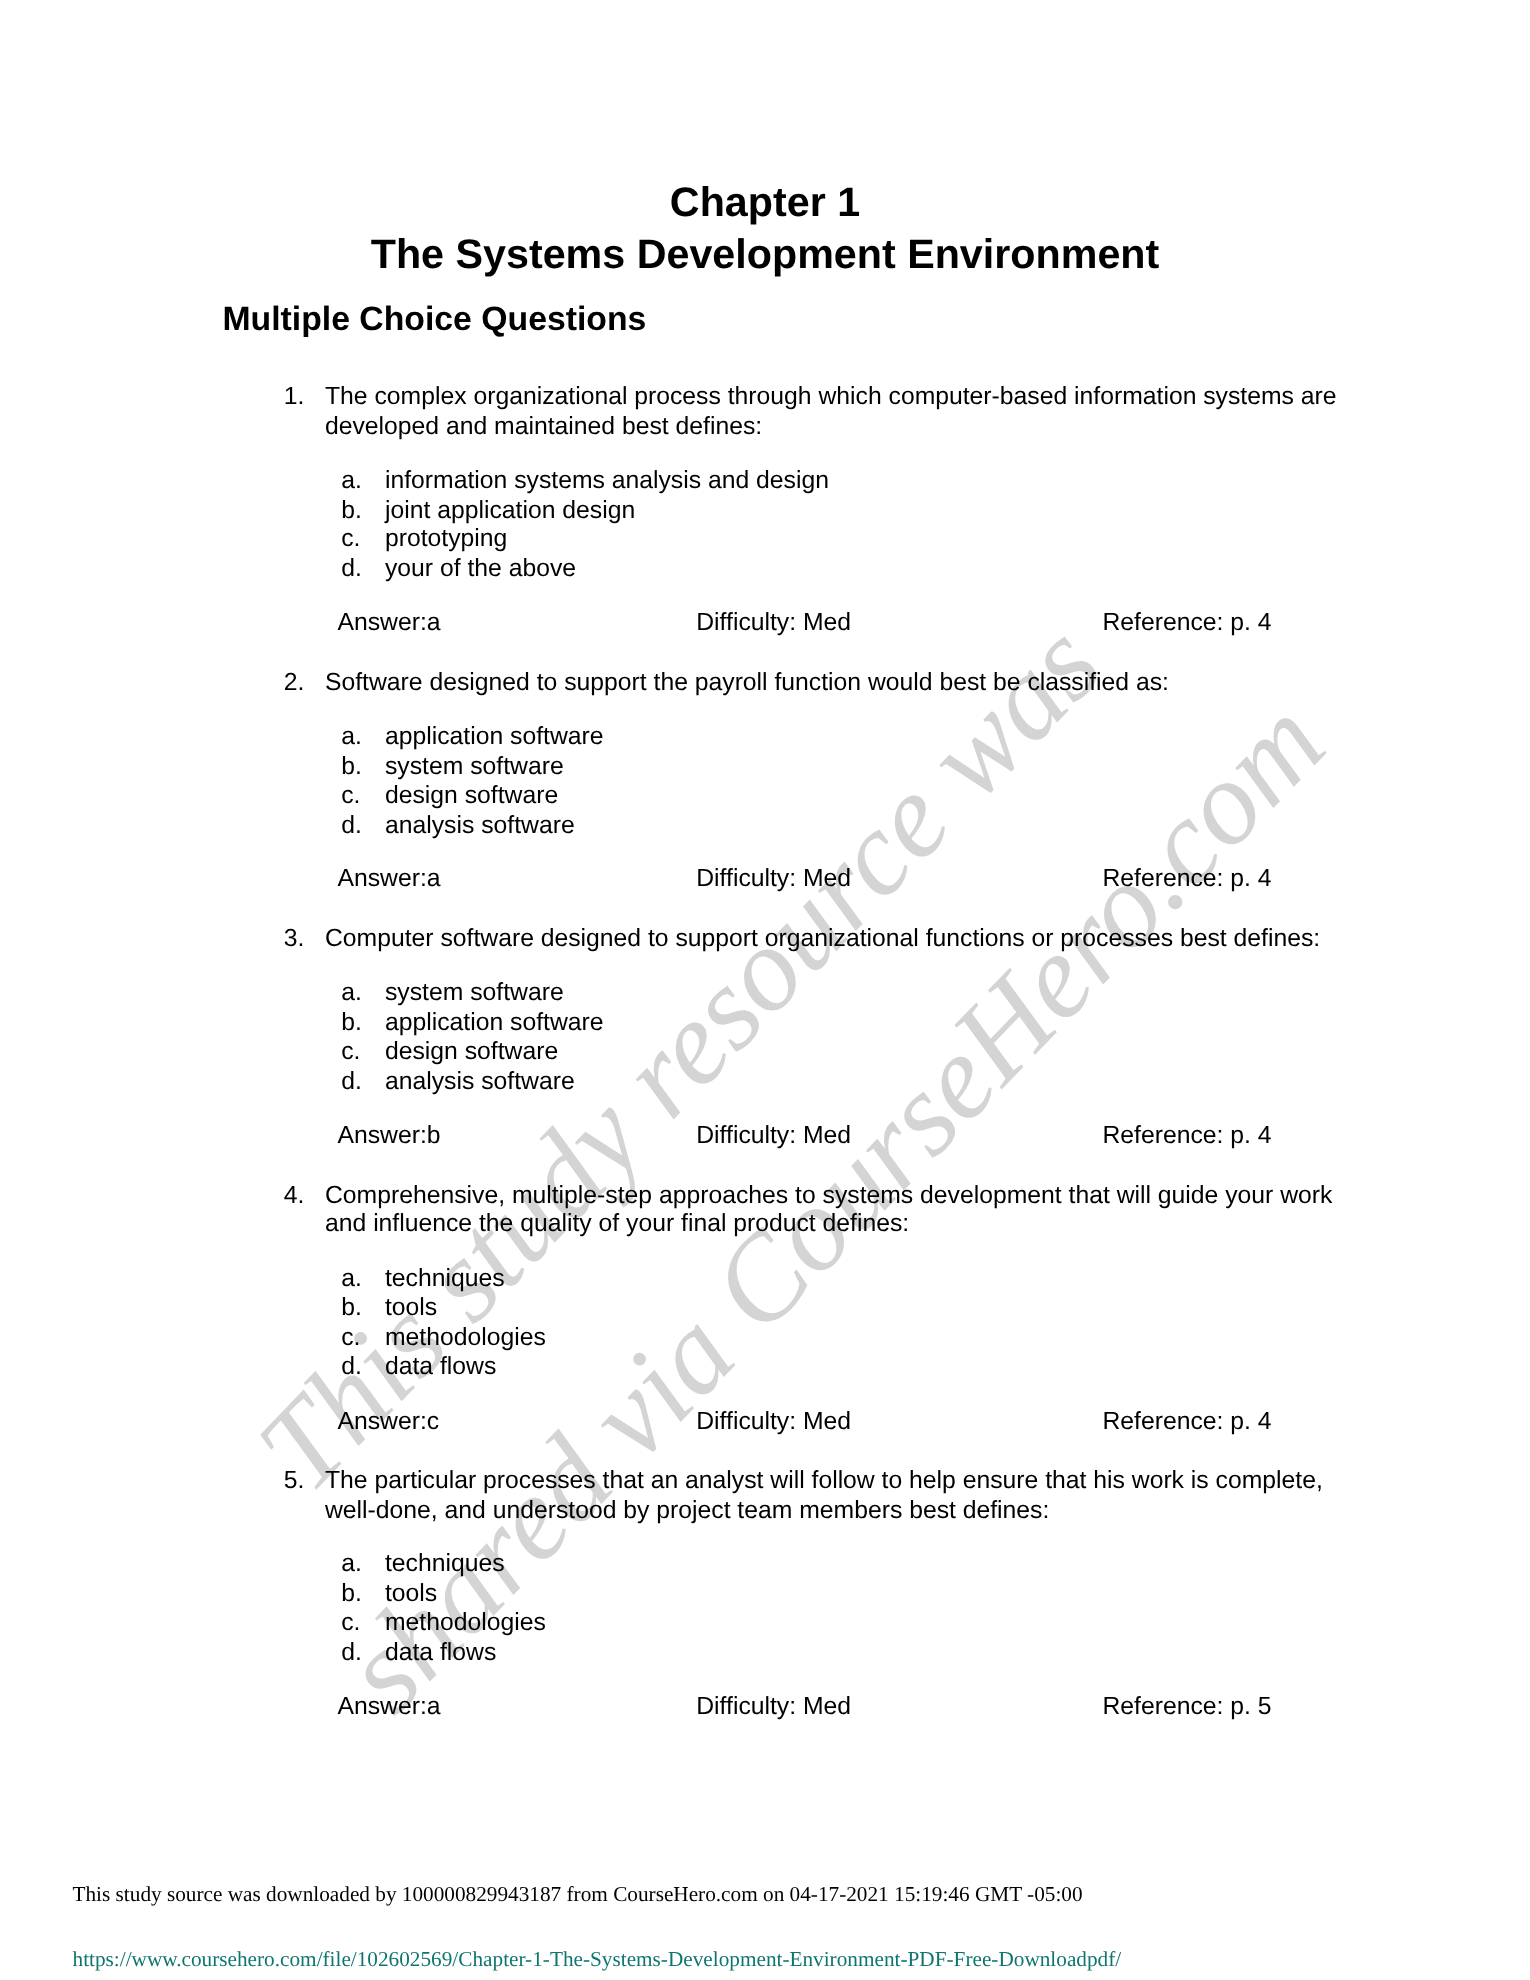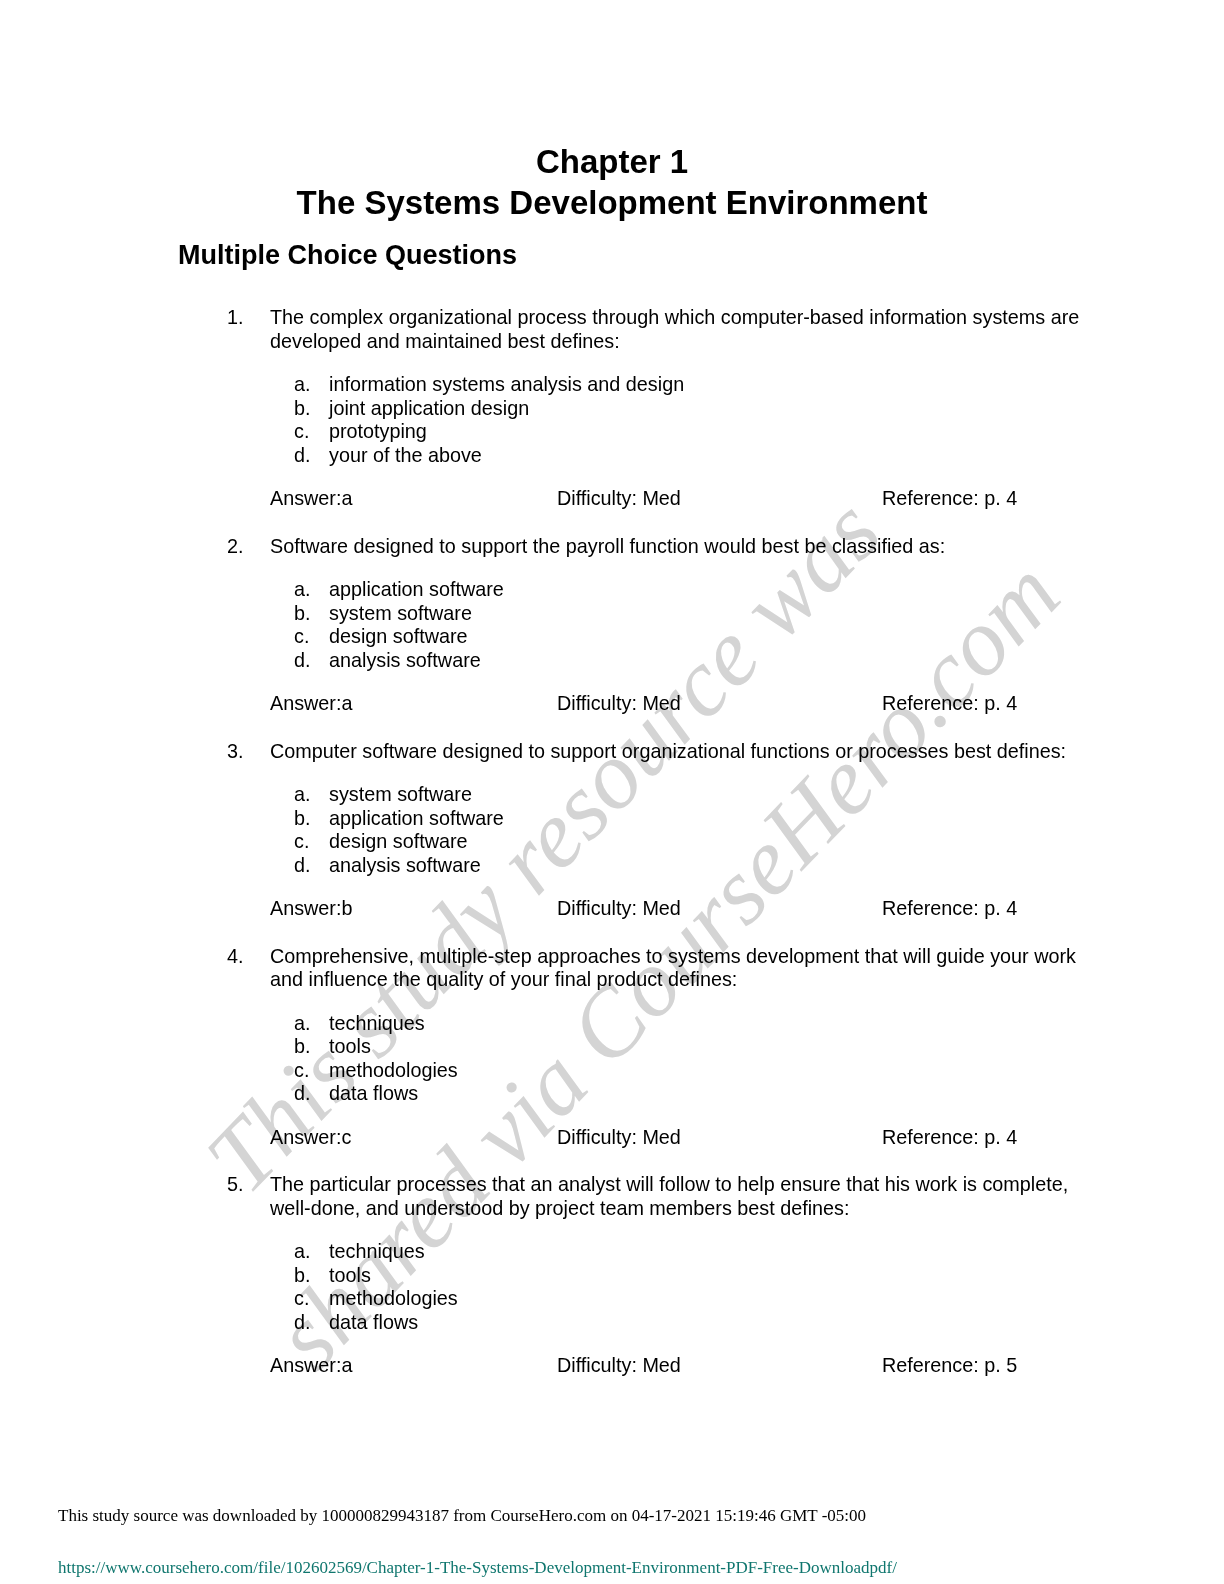--- a/index.html
+++ b/index.html
@@ -26,22 +26,22 @@
     position:absolute; top:240px; left:178px; margin:0;
     font-size:27px; font-weight:bold;
   }
 
   .questions {
     position:absolute; top:306px; left:227px; width:900px;
     font-size:19.8px; line-height:23.5px;
   }
   .q-row { position:relative; margin-bottom:20px; }
   .q-num { position:absolute; left:0; top:0; }
-  .q-text { margin-left:43px; width:845px; }
-  .options { margin-left:67px; margin-bottom:20px; }
+  .q-text { margin-left:33px; width:845px; }
+  .options { margin-left:46px; margin-bottom:20px; }
   .opt-letter { display:inline-block; width:35px; }
   .answer-row { position:relative; margin-left:43px; margin-bottom:24px; }
   .answer-row .diff { position:absolute; left:287px; top:0; }
   .answer-row .ref  { position:absolute; left:612px; top:0; }
   .answer-row b { font-weight:normal; }
 
   .footer-note {
     position:absolute; left:58px; top:1506px;
     font-family:"Liberation Serif", serif; font-size:17px;
   }

